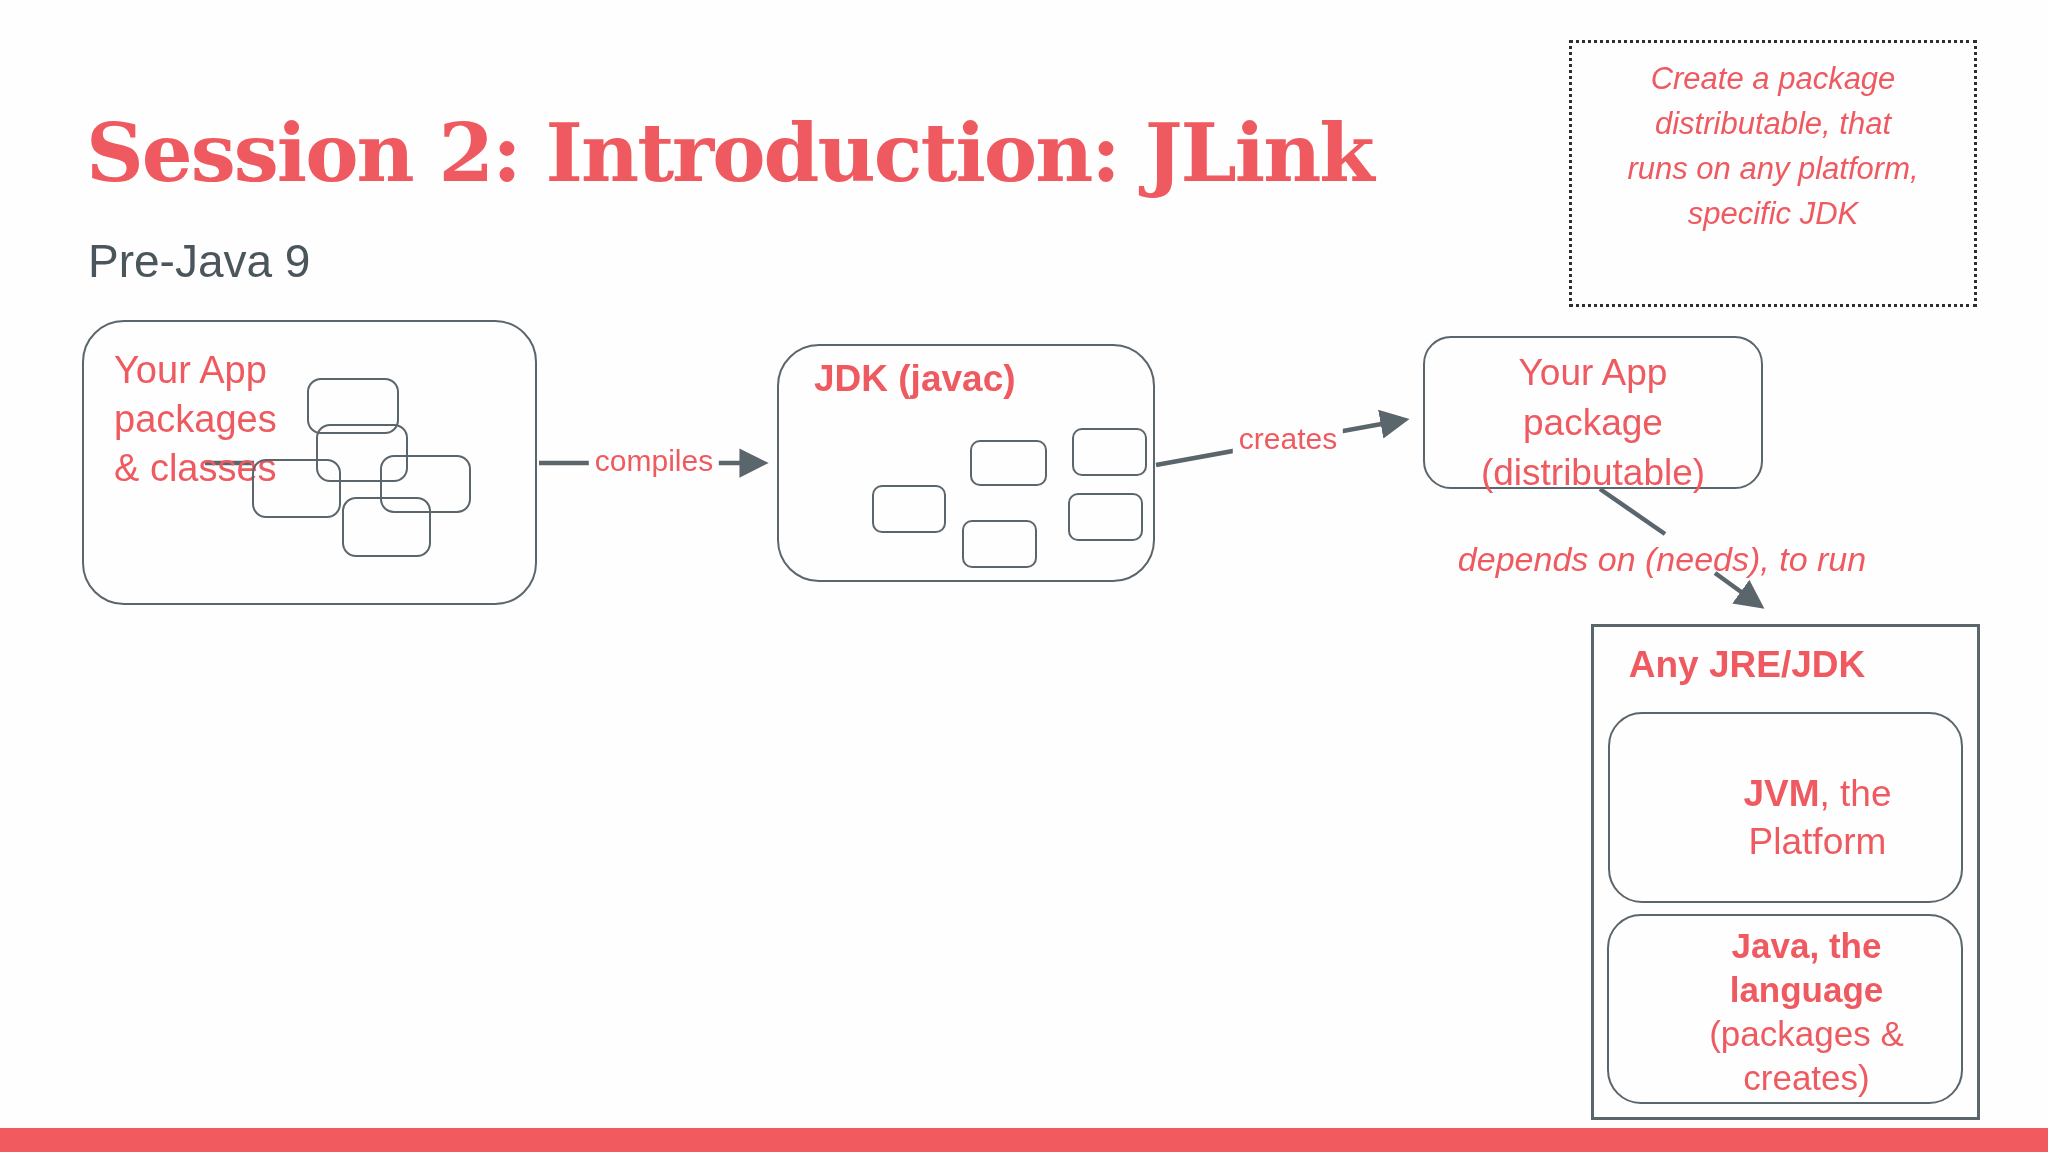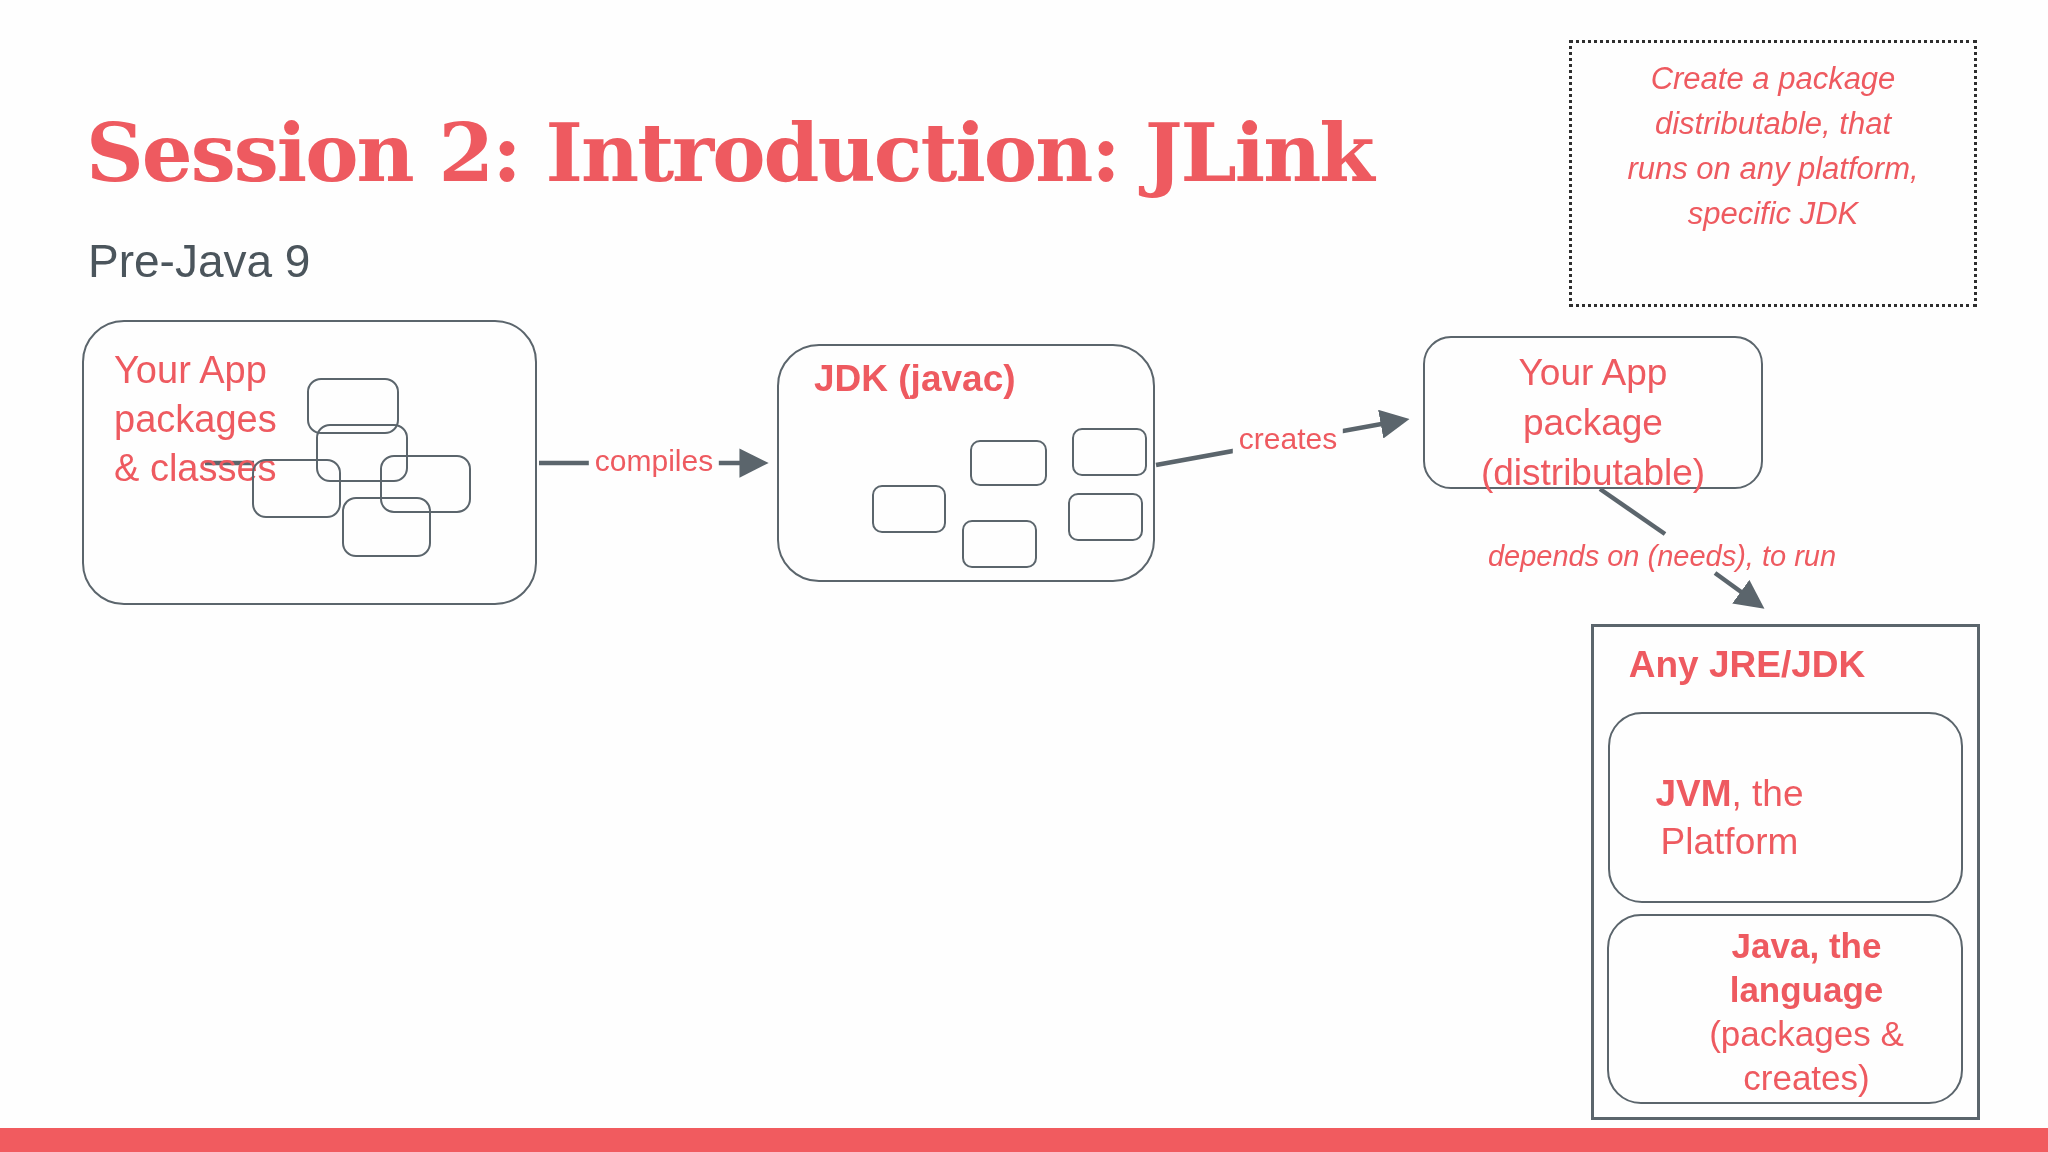--- a/index.html
+++ b/index.html
@@ -100,21 +100,21 @@
     border:3px solid var(--stroke);
   }
   .jre-title{
     left:1591px;top:644px;width:312px;
     text-align:center;
     font-size:37px;font-weight:700;
     color:var(--accent);
   }
   .jvm-box{left:1608px;top:712px;width:355px;height:191px;border-radius:34px;}
   .jvm-label{
-    left:1552px;top:770px;width:355px;
+    left:1640px;top:770px;width:355px;
     text-align:center;
     font-size:37px;line-height:48px;
     color:var(--accent);
   }
   .jvm-label .b{font-weight:700;}
   .java-box{left:1607px;top:914px;width:356px;height:190px;border-radius:34px;}
   .java-label{
     left:1607px;top:924px;width:399px;
     text-align:center;
     font-size:35px;line-height:44px;
@@ -128,21 +128,21 @@
     font-size:30px;
     white-space:nowrap;
     transform:translateX(-50%);
     background:#fefefe;
     padding:0 6px;
   }
   .lbl-compiles{left:654px;top:444px;}
   .lbl-creates{left:1288px;top:422px;}
   .lbl-depends{
     left:1662px;top:540px;
-    font-size:29px;font-style:italic;
+    font-size:34px;font-style:italic;
     background:transparent;
   }
 
   .connector-svg{
     left:0;top:0;width:2048px;height:1152px;
     pointer-events:none;
   }
   .connector-svg line{stroke:var(--stroke);stroke-width:4.5;}
   #arrowhead path{fill:var(--stroke);}
 

